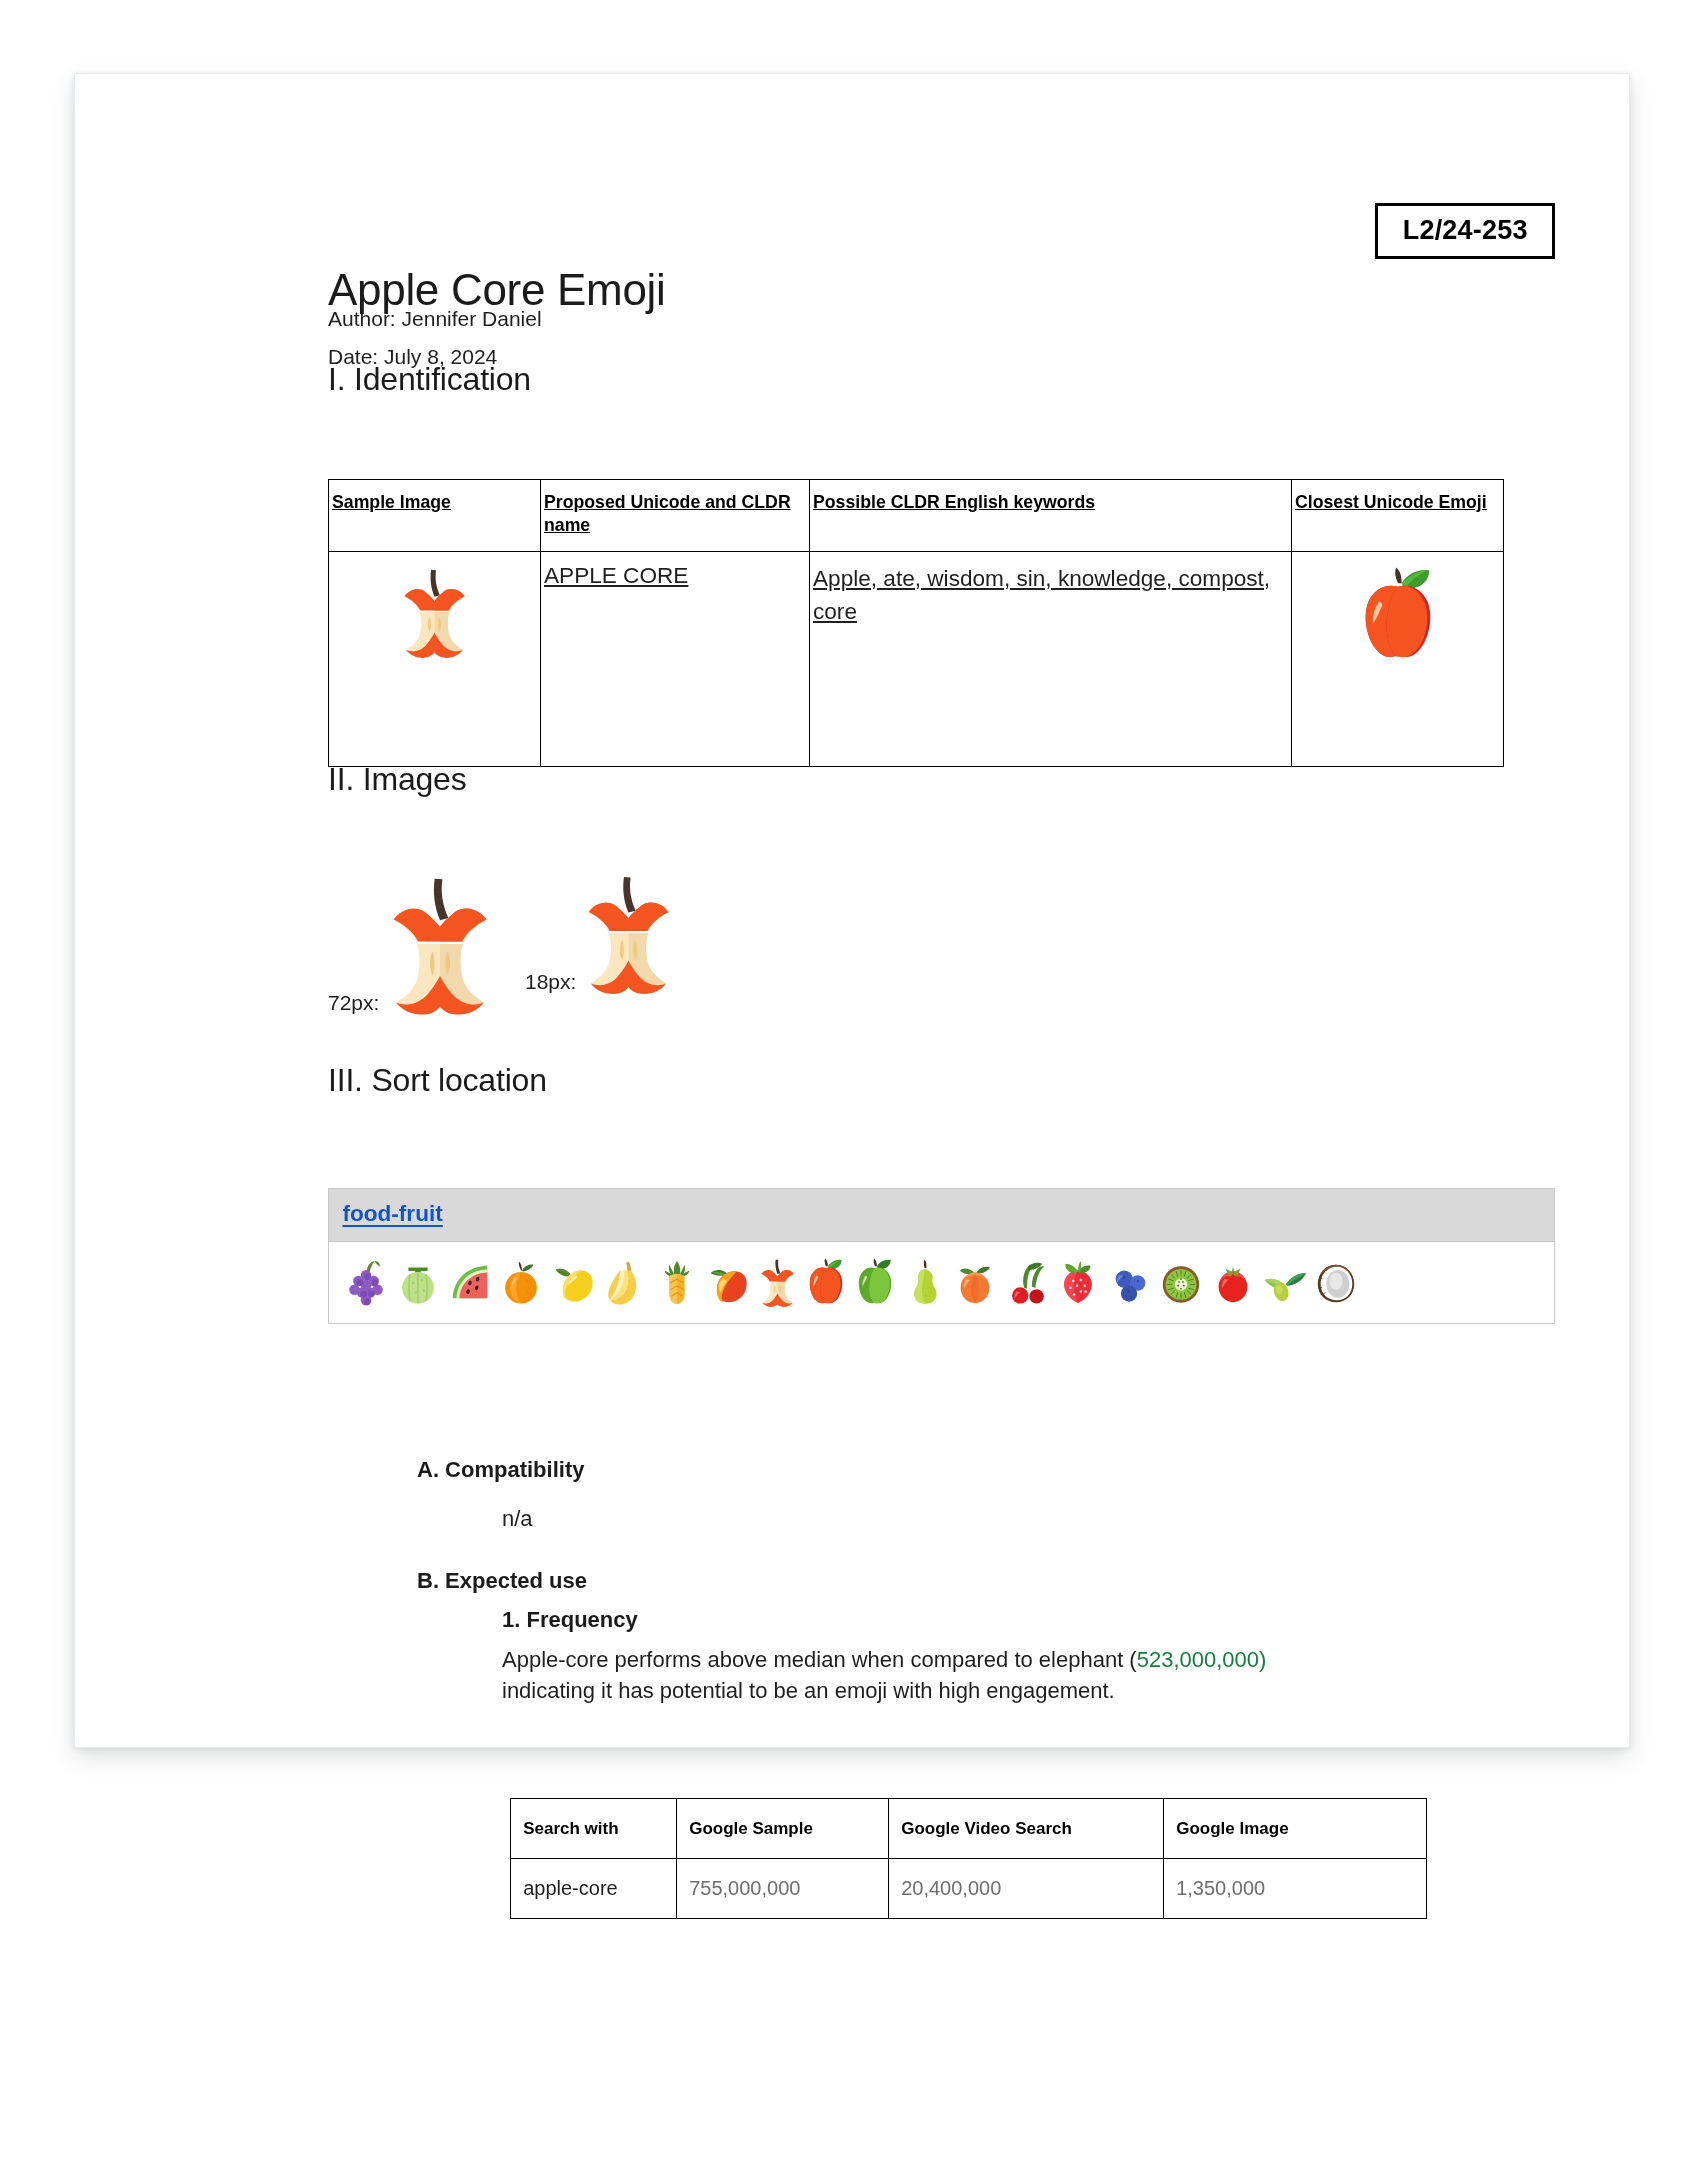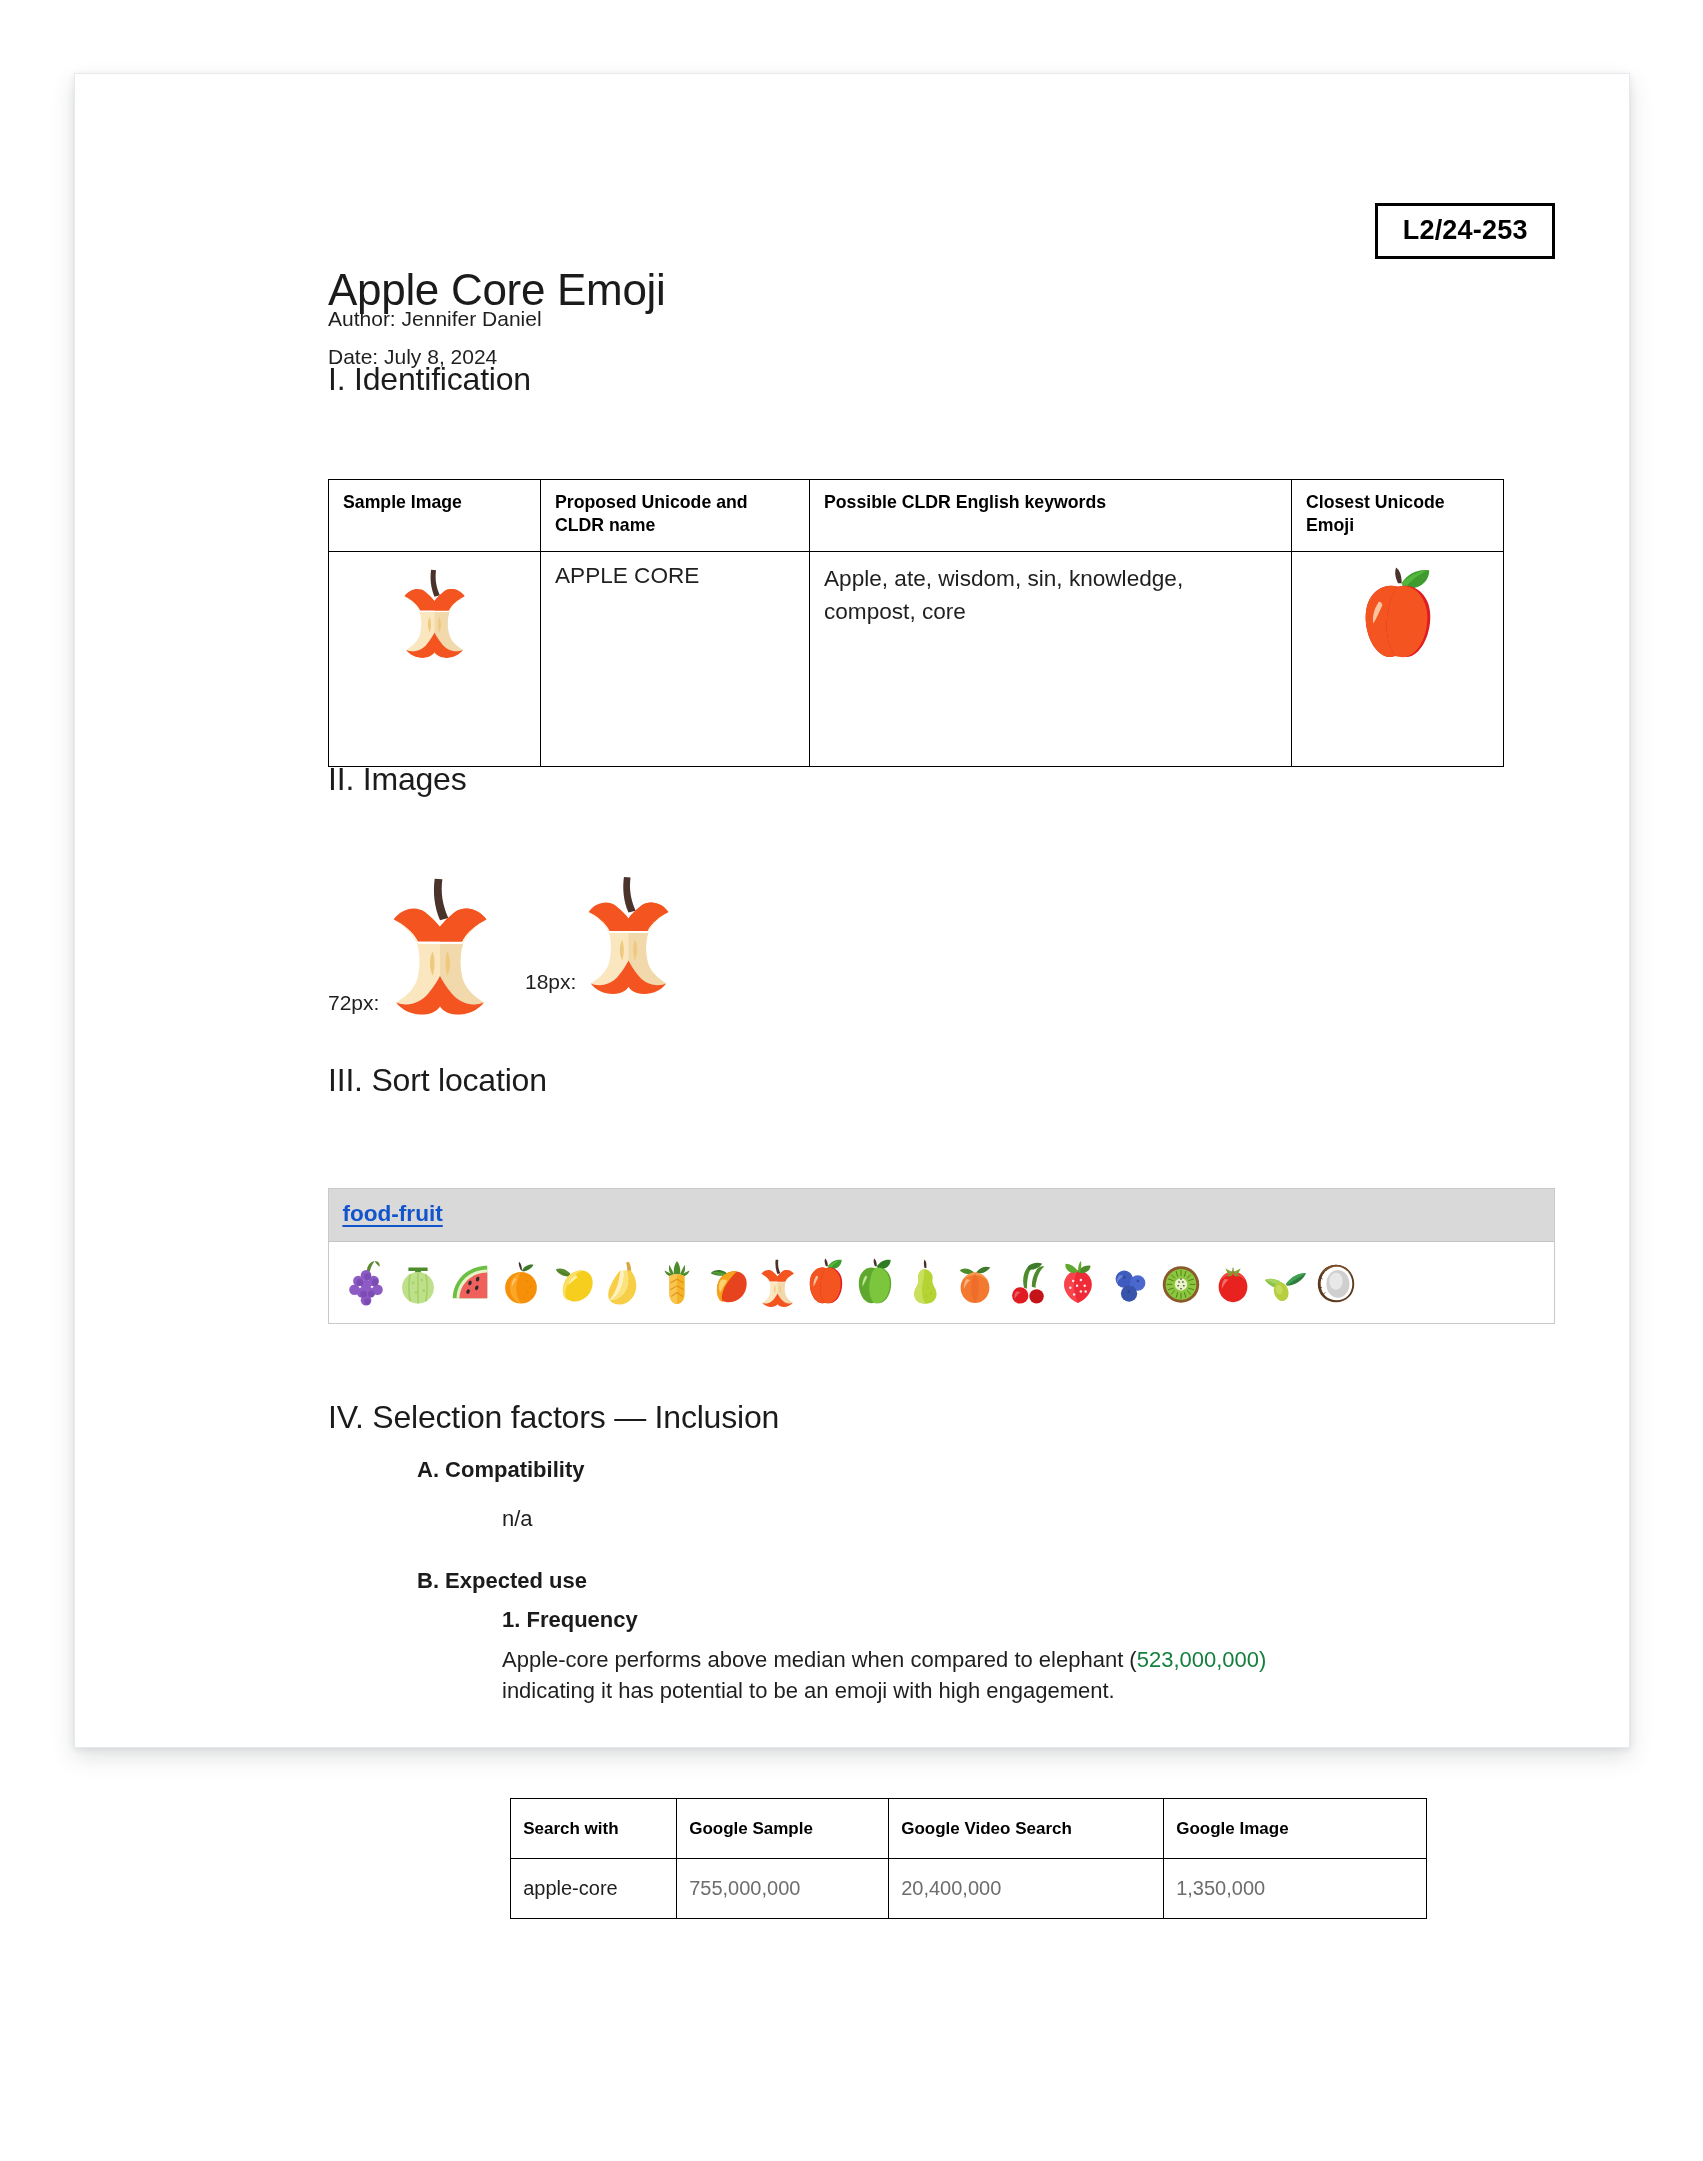--- a/index.html
+++ b/index.html
@@ -74,22 +74,23 @@
   #ident-table {
     position: absolute;
     left: 253px; top: 405px;
     width: 1175px;
     border-collapse: collapse;
     table-layout: fixed;
   }
   #ident-table td, #ident-table th {
     border: 1.8px solid #000;
     vertical-align: top;
-    padding: 11px 14px;
+    padding: 11px 3px;
     text-align: left;
+    text-decoration: underline;
   }
   #ident-table th {
     font-size: 17.7px;
     font-weight: bold;
     color: #000;
     line-height: 1.30;
     height: 72px;
   }
   #ident-table td { height: 215px; }
   .cell-name {
@@ -674,21 +675,20 @@
         <svg width="48" height="48" viewBox="0 0 100 100">
             <use href="#sym-olive"></use>
           </svg></span>
       <span class="strip-item">
         <svg width="48" height="48" viewBox="0 0 100 100">
             <use href="#sym-coconut"></use>
           </svg></span>
     </div>
   </div>
 
-  <div class="section-h" style="top:1325px">IV. Selection factors — Inclusion</div>
 
   <div class="sub-h" style="left:342px; top:1383px">A. Compatibility</div>
   <div class="body-txt" style="left:427px; top:1429px">n/a</div>
 
   <div class="sub-h" style="left:342px; top:1494px">B. Expected use</div>
 
   <div class="sub-h" style="left:427px; top:1533px">1. Frequency</div>
 
   <div class="body-txt" style="left:427px; top:1570px; width:1007px">
     <span>Apple-core performs above median when compared to elephant (</span><span class="muted">523,000,000</span><span class="muted">)</span><br>

